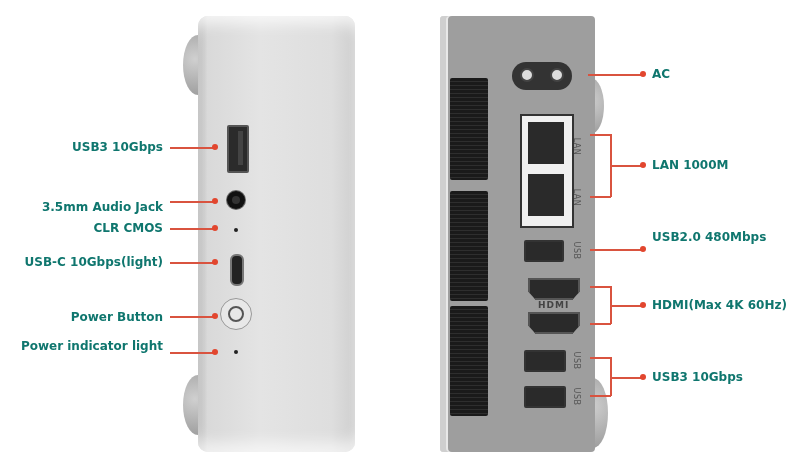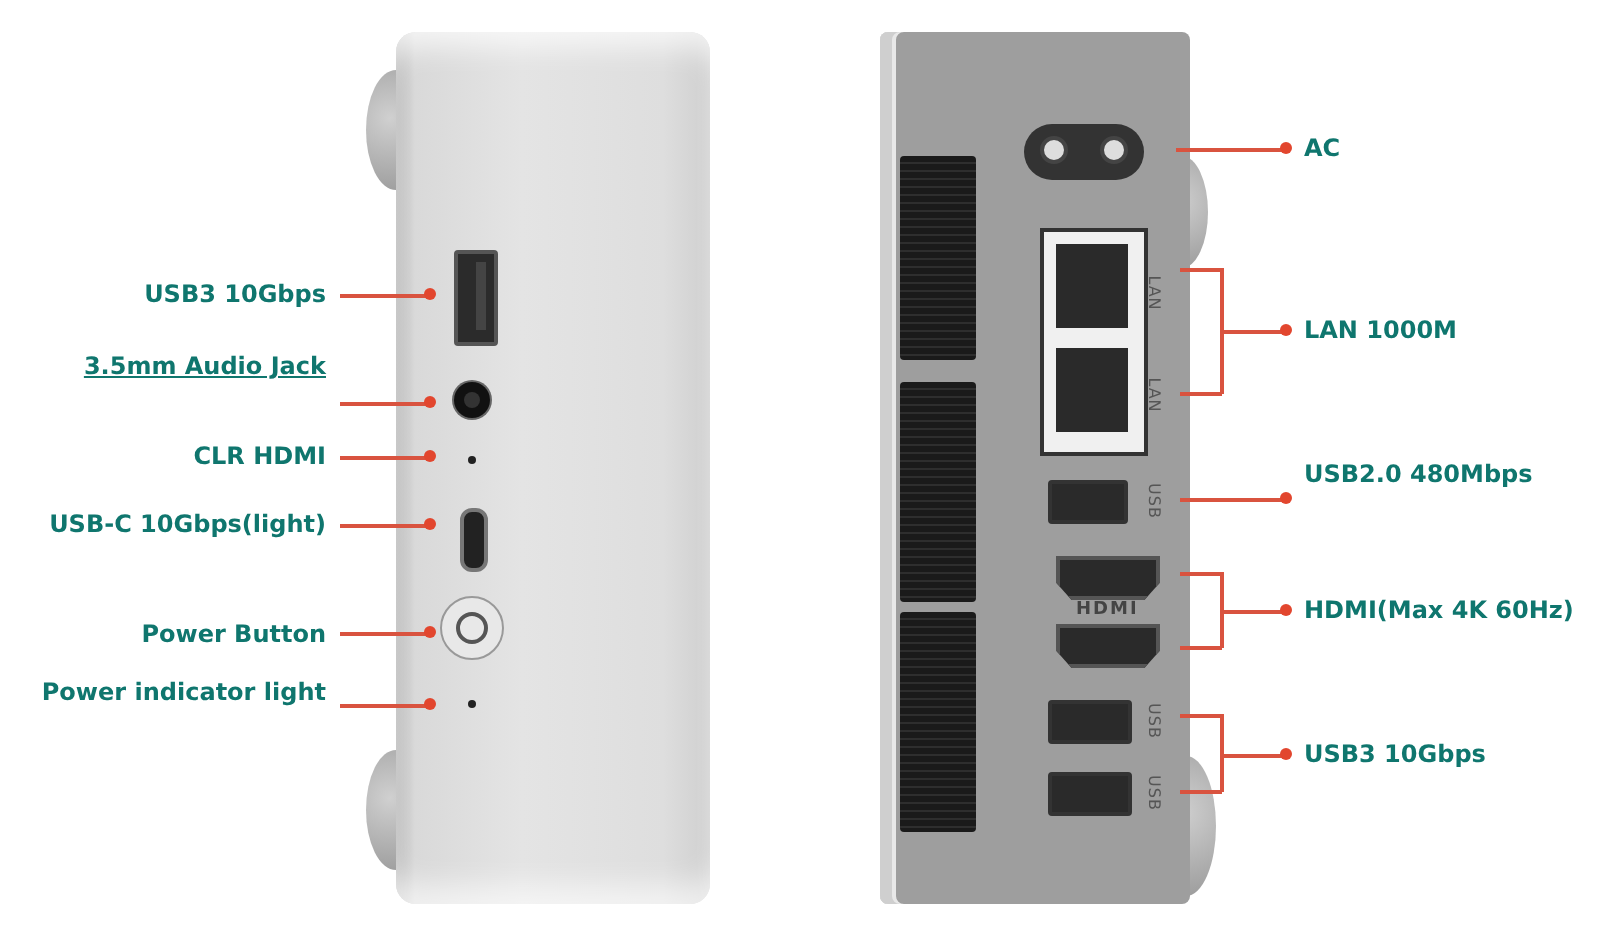--- a/index.html
+++ b/index.html
@@ -38,25 +38,25 @@
   <div class="abs" style="left:22px;top:282px;width:30px;height:30px;border-radius:50%;border:1px solid #999;background:#e8e8e8;">
     <div style="position:absolute;left:7px;top:7px;width:12px;height:12px;border-radius:50%;border:2px solid #555;"></div>
   </div>
   <div class="abs" style="left:36px;top:334px;width:4px;height:4px;border-radius:50%;background:#222;"></div>
 </div>
 
 <div class="label left" style="right:637px;top:140px;">USB3 10Gbps</div>
 <div class="line" style="left:170px;top:147px;width:44px;"></div>
 <div class="dot" style="left:212px;top:144px;"></div>
 
-<div class="label left" style="right:637px;top:176px;text-decoration:underline;">3.5mm Audio Jack</div>
+<div class="label left" style="right:637px;top:200px;">3.5mm Audio Jack</div>
 <div class="line" style="left:170px;top:201px;width:44px;"></div>
 <div class="dot" style="left:212px;top:198px;"></div>
 
-<div class="label left" style="right:637px;top:221px;">CLR HDMI</div>
+<div class="label left" style="right:637px;top:221px;">CLR CMOS</div>
 <div class="line" style="left:170px;top:228px;width:44px;"></div>
 <div class="dot" style="left:212px;top:225px;"></div>
 
 <div class="label left" style="right:637px;top:255px;">USB-C 10Gbps(light)</div>
 <div class="line" style="left:170px;top:262px;width:44px;"></div>
 <div class="dot" style="left:212px;top:259px;"></div>
 
 <div class="label left" style="right:637px;top:310px;">Power Button</div>
 <div class="line" style="left:170px;top:316px;width:44px;"></div>
 <div class="dot" style="left:212px;top:313px;"></div>

